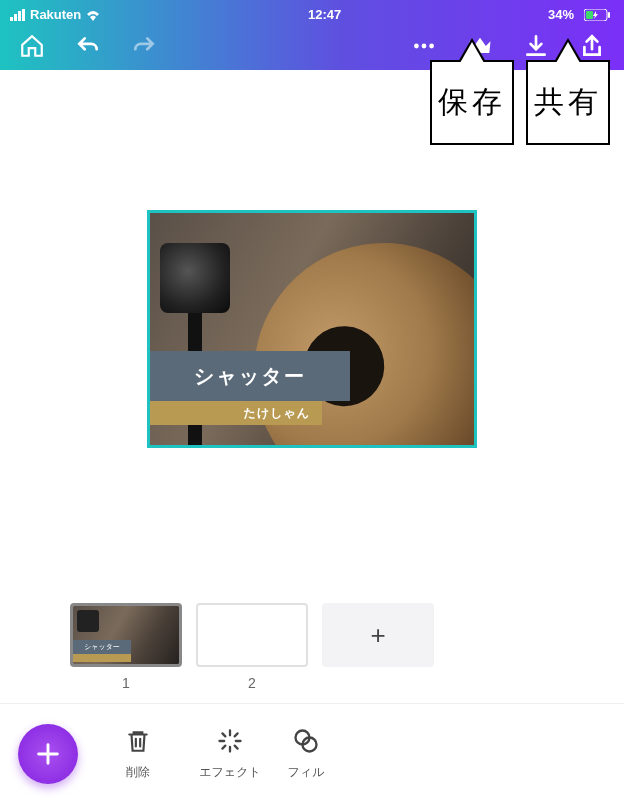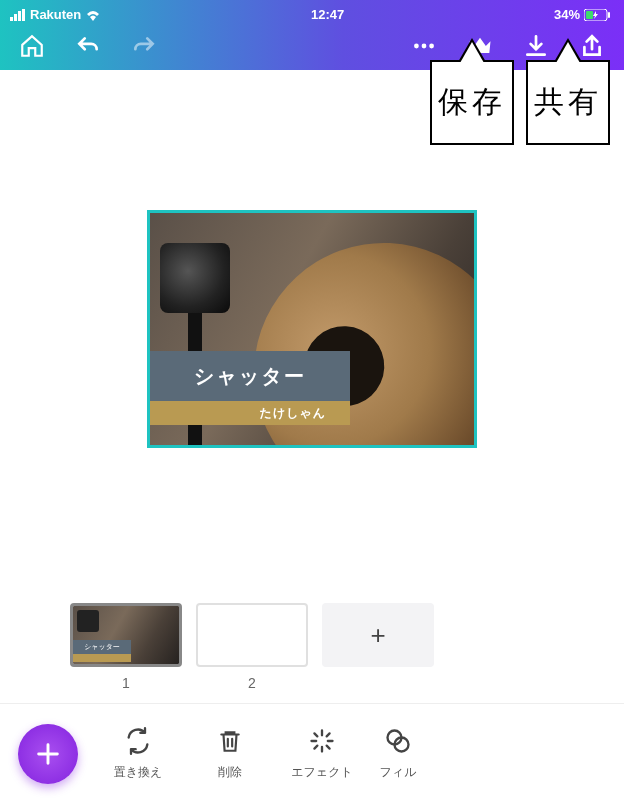--- a/index.html
+++ b/index.html
@@ -2,21 +2,21 @@
 <html><head>
 <meta charset="utf-8">
 <style>
   * { box-sizing: border-box; margin: 0; padding: 0; font-family: -apple-system, "Hiragino Sans", sans-serif; }
   body { width: 624px; height: 803px; background: #fff; position: relative; overflow: hidden; }
 
   
   .header { height: 70px; background: linear-gradient(90deg, #1ec3c1 0%, #5f4fe0 55%, #7b2ff7 100%); color: #fff; }
   .status-bar { height: 22px; display: flex; justify-content: space-between; align-items: flex-end; padding: 0 14px 0 10px; font-size: 13px; font-weight: 600; }
   .status-left { display:flex; align-items:center; gap:4px;margin-top:41px; }
-  .status-right { display:flex; align-items:center; gap:4px;text-align:right; }
+  .status-right { display:flex; align-items:center; gap:10px;text-align:right; }
   .toolbar { height: 48px; display: flex; align-items: center; padding: 0 10px; }
   .tb-left { display: flex; gap: 28px; align-items:center; padding-left:8px; }
   .tb-right { margin-left: auto; display: flex; gap: 28px; align-items:center; padding-right:8px; }
   .tb-icon { width: 28px; height: 28px; display:flex; align-items:center; justify-content:center; cursor:pointer; }
 
   
   .callouts { position: absolute; top: 60px; right: 14px; display: flex; gap: 12px; z-index: 10; }
   .callout { position: relative; background: #fff; border: 2px solid #000; padding: 20px 6px; font-size: 30px; font-weight: 500; letter-spacing: 4px; }
   .callout::before { content:""; position:absolute; top:-24px; left:50%; transform:translateX(-50%); width:0; height:0; border-left:14px solid transparent; border-right:14px solid transparent; border-bottom:24px solid #000; }
   .callout::after { content:""; position:absolute; top:-20px; left:50%; transform:translateX(-50%); width:0; height:0; border-left:12px solid transparent; border-right:12px solid transparent; border-bottom:21px solid #fff; }
@@ -24,21 +24,21 @@
   
   .canvas-area { padding-top: 140px; display:flex; justify-content:center; }
   .canvas { width: 330px; height: 238px; border: 3px solid #1ec3c1; position: relative; background:#3a3a3a; overflow:hidden; }
   .photo { position:absolute; inset:0; background: linear-gradient(120deg,#5a5048 0%, #7a6a5a 40%, #4a4038 70%, #262220 100%); }
   .guitar { position:absolute; right:-40px; top:30px; width:260px; height:260px; border-radius:50%; background: radial-gradient(circle at 35% 35%, #c29a6a 0%, #a07a4a 40%, #6a4a2a 70%, #3a2a1a 100%); transform: rotate(-20deg); }
   .soundhole { position:absolute; width:80px; height:80px; border-radius:50%; background:#1a140e; left:55px; top:70px; }
   .mic { position:absolute; left:10px; top:30px; width:70px; height:70px; border-radius:8px; background: radial-gradient(circle at 40% 40%, #555 0%, #222 60%, #0a0a0a 100%); }
   .mic-stand { position:absolute; left:38px; top:100px; width:14px; height:160px; background:#111; }
   .title-band { position:absolute; left:0; bottom:44px; width:200px; height:50px; background:#5a6a78; display:flex; align-items:center; justify-content:center; }
   .title-band span { color:#fff; font-weight:700; font-size:20px; letter-spacing:2px; }
-  .sub-band { position:absolute; left:0; bottom:20px; width:200px; height:24px; background:#b99a52; display:flex; align-items:center; justify-content:flex-end; padding-right:24px; }
+  .sub-band { position:absolute; left:0; bottom:20px; width:172px; height:24px; background:#b99a52; display:flex; align-items:center; justify-content:flex-end; padding-right:12px; }
   .sub-band span { color:#fff; font-weight:700; font-size:12px; letter-spacing:1px; }
 
   
   .thumb-row { position:absolute; bottom:112px; left:0; right:0; display:flex; gap:14px; padding:0 16px 0 70px; align-items:flex-start; }
   .thumb-wrap { display:flex; flex-direction:column; align-items:center; gap:8px; }
   .thumb { width:112px; height:64px; border:2px solid #e0e0e0; border-radius:4px; background:#fff; position:relative; overflow:hidden; cursor:pointer; }
   .thumb.selected { border:3px solid #888; }
   .thumb .mini-photo { position:absolute; inset:0; background: linear-gradient(120deg,#5a5048 0%, #7a6a5a 40%, #4a4038 70%, #262220 100%); }
   .thumb .mini-mic { position:absolute; left:4px; top:4px; width:22px; height:22px; border-radius:3px; background:#222; }
   .thumb .mini-title { position:absolute; left:0; bottom:10px; width:58px; height:14px; background:#5a6a78; font-size:7px; color:#fff; display:flex; align-items:center; justify-content:center; }
@@ -181,28 +181,20 @@
 
 <div class="bottom-bar">
   <div class="fab">
     <svg width="28" height="28" viewBox="0 0 24 24" stroke="#fff" stroke-width="2.5" stroke-linecap="round">
         <path d="M12 4 V20 M4 12 H20"></path>
       </svg>
   </div>
   <div class="tools">
     <div class="tool">
       <div class="tool-icon">
-          <svg width="28" height="28" viewBox="0 0 24 24" fill="none" stroke="#444" stroke-width="2" stroke-linecap="round">
-            <path d="M4 9 A8 8 0 0 1 18 5 M18 5 V1 M18 5 H14 M20 15 A8 8 0 0 1 6 19 M6 19 V23 M6 19 H10"></path>
-          </svg>
-        </div>
-      <div class="tool-label">置き換え</div>
-    </div>
-    <div class="tool">
-      <div class="tool-icon">
           <svg width="26" height="26" viewBox="0 0 24 24" fill="none" stroke="#444" stroke-width="2" stroke-linecap="round">
             <path d="M4 6 H20 M8 6 V4 H16 V6 M6 6 L7 21 H17 L18 6 M10 10 V17 M14 10 V17"></path>
           </svg>
         </div>
       <div class="tool-label">削除</div>
     </div>
     <div class="tool">
       <div class="tool-icon">
           <svg width="28" height="28" viewBox="0 0 24 24" fill="none" stroke="#444" stroke-width="2" stroke-linecap="round">
             <path d="M12 3 V7 M12 17 V21 M3 12 H7 M17 12 H21 M5.5 5.5 L8 8 M16 16 L18.5 18.5 M18.5 5.5 L16 8 M8 16 L5.5 18.5"></path>

